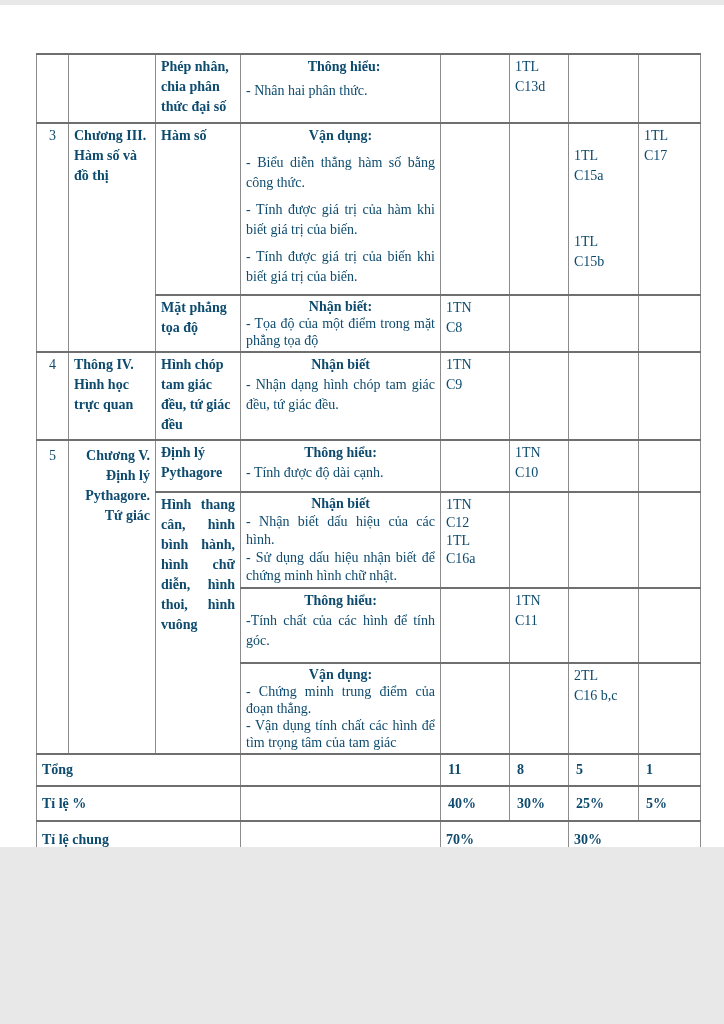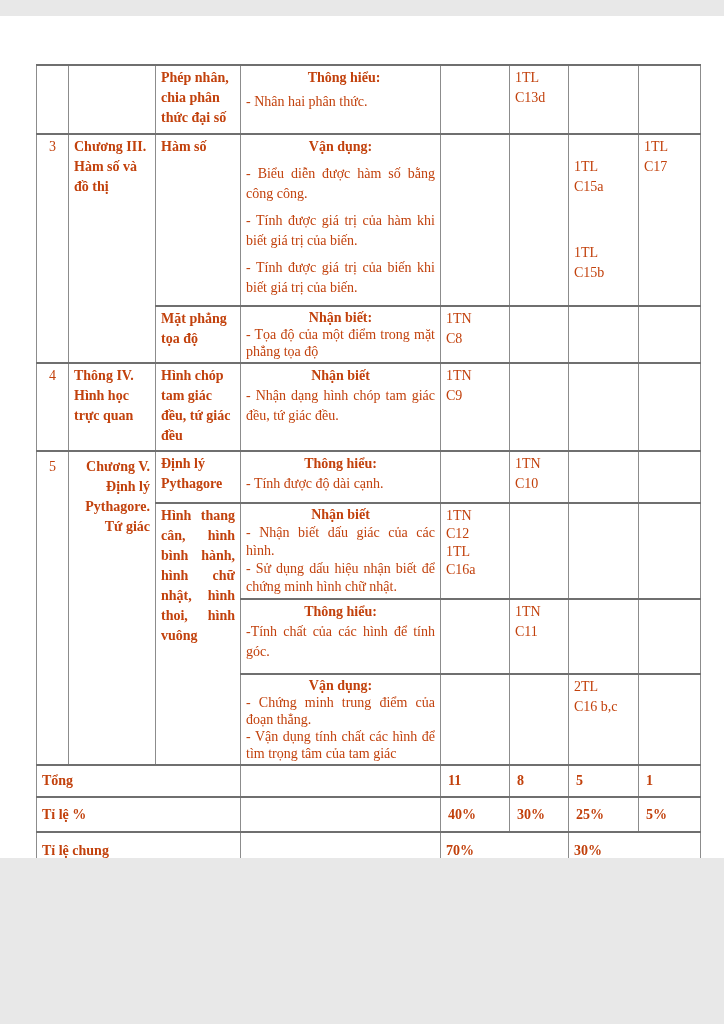--- a/index.html
+++ b/index.html
@@ -2,23 +2,23 @@
 <html><head>
 <meta charset="utf-8">
 <title>Document</title>
 <style>
   html, body { margin: 0; padding: 0; background: #e8e8e8; }
   .page {
     position: relative;
     width: 724px;
     height: 842px;
     background: #ffffff;
-    margin: 16px auto;
+    margin: 5px auto;
     font-family: "Liberation Serif", "DejaVu Serif", serif;
-    color: #c2410c;
+    color: #0c4a6e;
     overflow: hidden;
   }
   .table-wrap { position: absolute; left: 36px; top: 48px; }
   table.matrix {
     border-collapse: collapse;
     table-layout: fixed;
     width: 664px;
     font-size: 14px;
     line-height: 20px;
   }
@@ -100,21 +100,21 @@
         <td></td>
         <td></td>
       </tr>
 
       <tr class="r3a">
         <td class="num" rowspan="2">3</td>
         <td class="chapter" rowspan="2">Chương III. Hàm số và đồ thị</td>
         <td class="topic">Hàm số</td>
         <td class="desc pgap">
           <p class="lvl">Vận dụng:</p>
-          <p>- Biểu diễn được hàm số bằng công công.</p>
+          <p>- Biểu diễn thẳng hàm số bằng công thức.</p>
           <p>- Tính được giá trị của hàm khi biết giá trị của biến.</p>
           <p>- Tính được giá trị của biến khi biết giá trị của biến.</p>
         </td>
         <td></td>
         <td></td>
         <td class="cnt">
           <div>1TL
 C15a</div>
           <div class="gap-top">1TL
 C15b</div>
@@ -160,24 +160,24 @@
           <p>- Tính được độ dài cạnh.</p>
         </td>
         <td></td>
         <td class="cnt">1TN
 C10</td>
         <td></td>
         <td></td>
       </tr>
 
       <tr class="r5b">
-        <td class="topic just" rowspan="3">Hình thang cân, hình bình hành, hình chữ nhật, hình thoi, hình vuông</td>
+        <td class="topic just" rowspan="3">Hình thang cân, hình bình hành, hình chữ diễn, hình thoi, hình vuông</td>
         <td class="desc lh18">
           <p class="lvl">Nhận biết</p>
-          <p>- Nhận biết dấu giác của các hình.</p>
+          <p>- Nhận biết dấu hiệu của các hình.</p>
           <p>- Sử dụng dấu hiệu nhận biết để chứng minh hình chữ nhật.</p>
         </td>
         <td class="cnt lh18c">1TN
 C12
 1TL
 C16a</td>
         <td></td>
         <td></td>
         <td></td>
       </tr>

